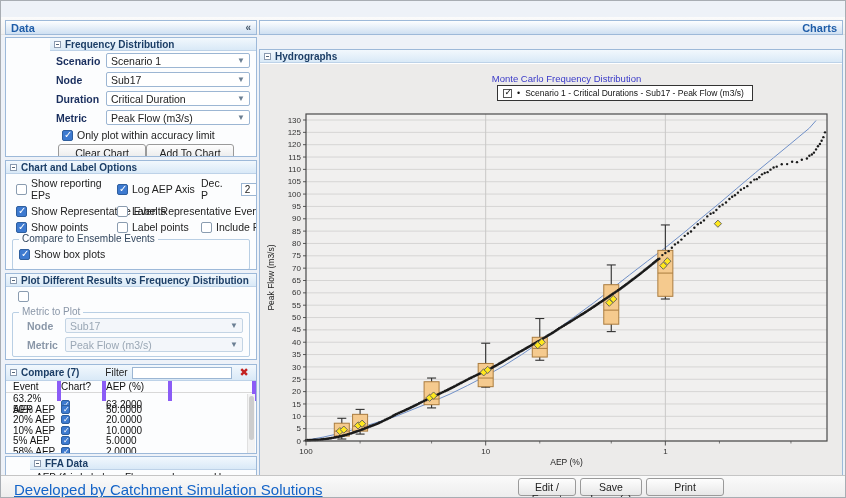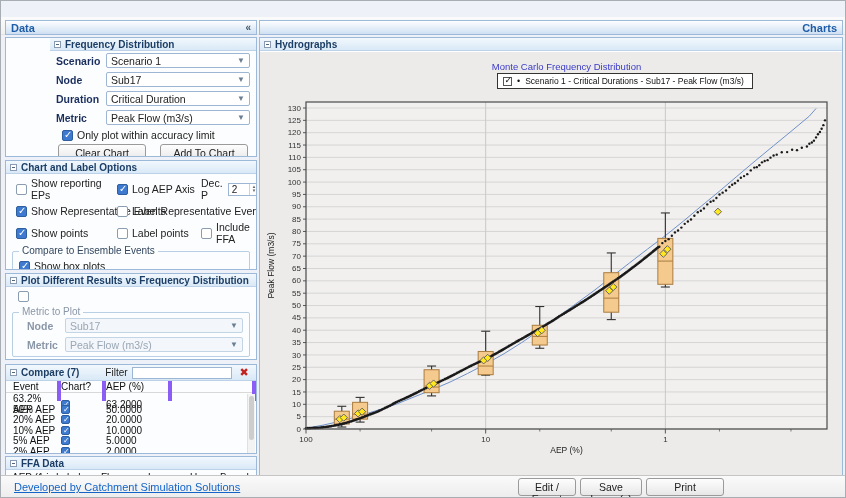--- a/index.html
+++ b/index.html
@@ -46,27 +46,27 @@
   .cb.checked::after { content:"✓"; position:absolute; left:1px; top:-2px; font-size:10px; font-weight:bold; color:#fff; }
   .btn { border:1px solid #9a9a9a; border-radius:3px; background:linear-gradient(#fefefe,#e7e7e7);
     font-size:10.5px; color:#222; padding:2px 8px; text-align:center; cursor:pointer;
     font-family:"Liberation Sans","DejaVu Sans",sans-serif; }
   .groupbox { border:1px solid #b9cfe4; border-radius:2px; margin:6px 6px 4px 6px; position:relative; padding:8px 6px 4px 6px; }
   .groupbox > .gb-label { position:absolute; top:-7px; left:6px; background:#fcfdfe; padding:0 3px; font-size:10px; color:#33475e; }
   .groupbox.disabled > .gb-label { color:#8a97a8; }
 
   
   #sec-freq { margin-top:2px; height:120px;padding-left:44px; }
-  #sec-freq .buttons { display:flex; justify-content:space-between; padding:3px 8px 0 8px; }
+  #sec-freq .buttons { display:flex; justify-content:flex-start; padding:3px 8px 0 8px; }
   #sec-freq .btn { width:88px; height:17px; padding:1px 0; }
 
   
   #sec-options { margin-top:3px; height:110px; }
   .optgrid { display:grid; grid-template-columns:101px 84px 1fr; padding:3px 0 0 10px; row-gap:4px; }
-  .decp { display:flex; align-items:center; gap:0; font-size:10.5px; color:#222; }
+  .decp { display:flex; align-items:center; gap:13px; font-size:10.5px; color:#222; }
   .spinner { width:37px; height:13px; border:1px solid #9cb6d3; background:#fff; display:flex; }
   .spinner .val { flex:1; font-size:10px; padding:0 3px; color:#222; }
   .spinner .arrows { width:10px; border-left:1px solid #c9d6e2; display:flex; flex-direction:column;
     align-items:center; justify-content:center; font-size:4.5px; color:#666; line-height:4px; }
 
   
   #sec-plotdiff { margin-top:3px; height:87px; }
   #sec-plotdiff .frow .flabel { padding-left:8px; width:46px; color:#8a97a8; font-weight:bold; }
 
   
@@ -79,39 +79,39 @@
   .ctable .hrow, .ctable .drow { display:grid; grid-template-columns:48px 45px 66px 1fr; padding-left:7px; align-items:center; }
   .ctable .hrow { height:12px; border-bottom:1px solid #d8d8d8; }
   .ctable .hrow span { border-right:4px solid #8b5cf6; height:20px; line-height:12px; }
   .ctable .drow { height:10.5px; }
   .cb.small { width:9px; height:9px; }
   .cb.small.checked::after { font-size:8px; top:-1px; left:1px; }
   .vscroll { position:absolute; right:1px; top:13px; width:8px; height:62px; background:#f3f3f3; border-left:1px solid #e0e0e0; }
   .vscroll .thumb { position:absolute; left:1px; right:1px; top:2px; height:44px; background:#cdcdcd; border-radius:3px; }
 
   
-  #sec-ffa { margin-top:2px; height:20px; }
+  #sec-ffa { margin-top:2px; height:20px;padding-left:24px; }
   .ffacols { display:grid; grid-template-columns:44px 45px 47px 42px 1fr; font-size:10px; color:#111; padding:2px 0 0 6px; }
 
   
   #sec-hydro { height:440px; }
   #chart-area { position:relative; height:424px; background:#ecebea; border-top:1px solid #fff; }
   #chart-title { position:absolute; left:46px; width:521px; top:9px; text-align:center;
     font-size:9.5px; color:#3a3ac8; }
   #chart-legend { position:absolute; left:237px; top:21px; height:16px; border:1px solid #333;
     background:#fff; box-shadow:inset 0 0 0 2px #fff; display:flex; align-items:center; gap:5px; padding:0 8px 0 5px; }
   .legend-cb { width:9px; height:9px; border:1px solid #555; background:#fff; position:relative; flex:none; }
   .legend-cb.checked::after { content:"✓"; position:absolute; top:-2.5px; left:0.5px; font-size:9px; color:#111; }
   #chart-legend .bullet { font-size:9px; color:#111; }
   #chart-legend .ltext { font-size:8.5px; color:#111; white-space:nowrap; }
 
   
   #statusbar { position:absolute; left:0; top:474px; width:100%; height:24px;
     background:linear-gradient(#fafafa,#ececec); border-top:1px solid #c5c5c5; }
-  #statusbar a { position:absolute; left:13px; top:5px; font-size:11px; color:#1464c8; text-decoration:underline; cursor:pointer; }
+  #statusbar a { position:absolute; left:13px; top:5px; font-size:15px; color:#1464c8; text-decoration:underline; cursor:pointer; }
   #statusbar .btn { position:absolute; top:2px; height:18px; }
   #btn-edit  { left:517px; width:58px; }
   #btn-save  { left:579px; width:62px; }
   #btn-print { left:645px; width:78px; }
 </style>
 </head>
 <body>
 
 <div id="window">
 
@@ -293,21 +293,21 @@
           <span>10.0000</span>
             <span></span>
         </div>
         <div class="drow">
           <span>5% AEP</span>
           <span class="cb small checked"></span>
           <span>5.0000</span>
             <span></span>
         </div>
         <div class="drow">
-          <span>2% AEP</span>
+          <span>58% AEP</span>
           <span class="cb small checked"></span>
           <span>2.0000</span>
             <span></span>
         </div>
         <div class="vscroll">
             <span class="thumb"></span>
           </div>
       </div>
     </div>
 
@@ -323,21 +323,21 @@
         <span>Lower Bound</span>
         <span>Upper Bound</span>
       </div>
     </div>
   </div>
 
   <div id="right-panel">
     <div class="panel-header">
       <span>Charts</span>
     </div>
-    <div class="section" id="sec-hydro" style="margin-top:2px;">
+    <div class="section" id="sec-hydro" style="margin-top:14px;">
       <div class="section-header">
         <span class="tog"></span>
         <span>Hydrographs</span>
       </div>
       <div id="chart-area">
         <div id="chart-title">Monte Carlo Frequency Distribution</div>
         <div id="chart-legend">
           <span class="legend-cb checked"></span>
           <span class="bullet">•</span>
           <span class="ltext">Scenario 1 - Critical Durations - Sub17 - Peak Flow (m3/s)</span>

